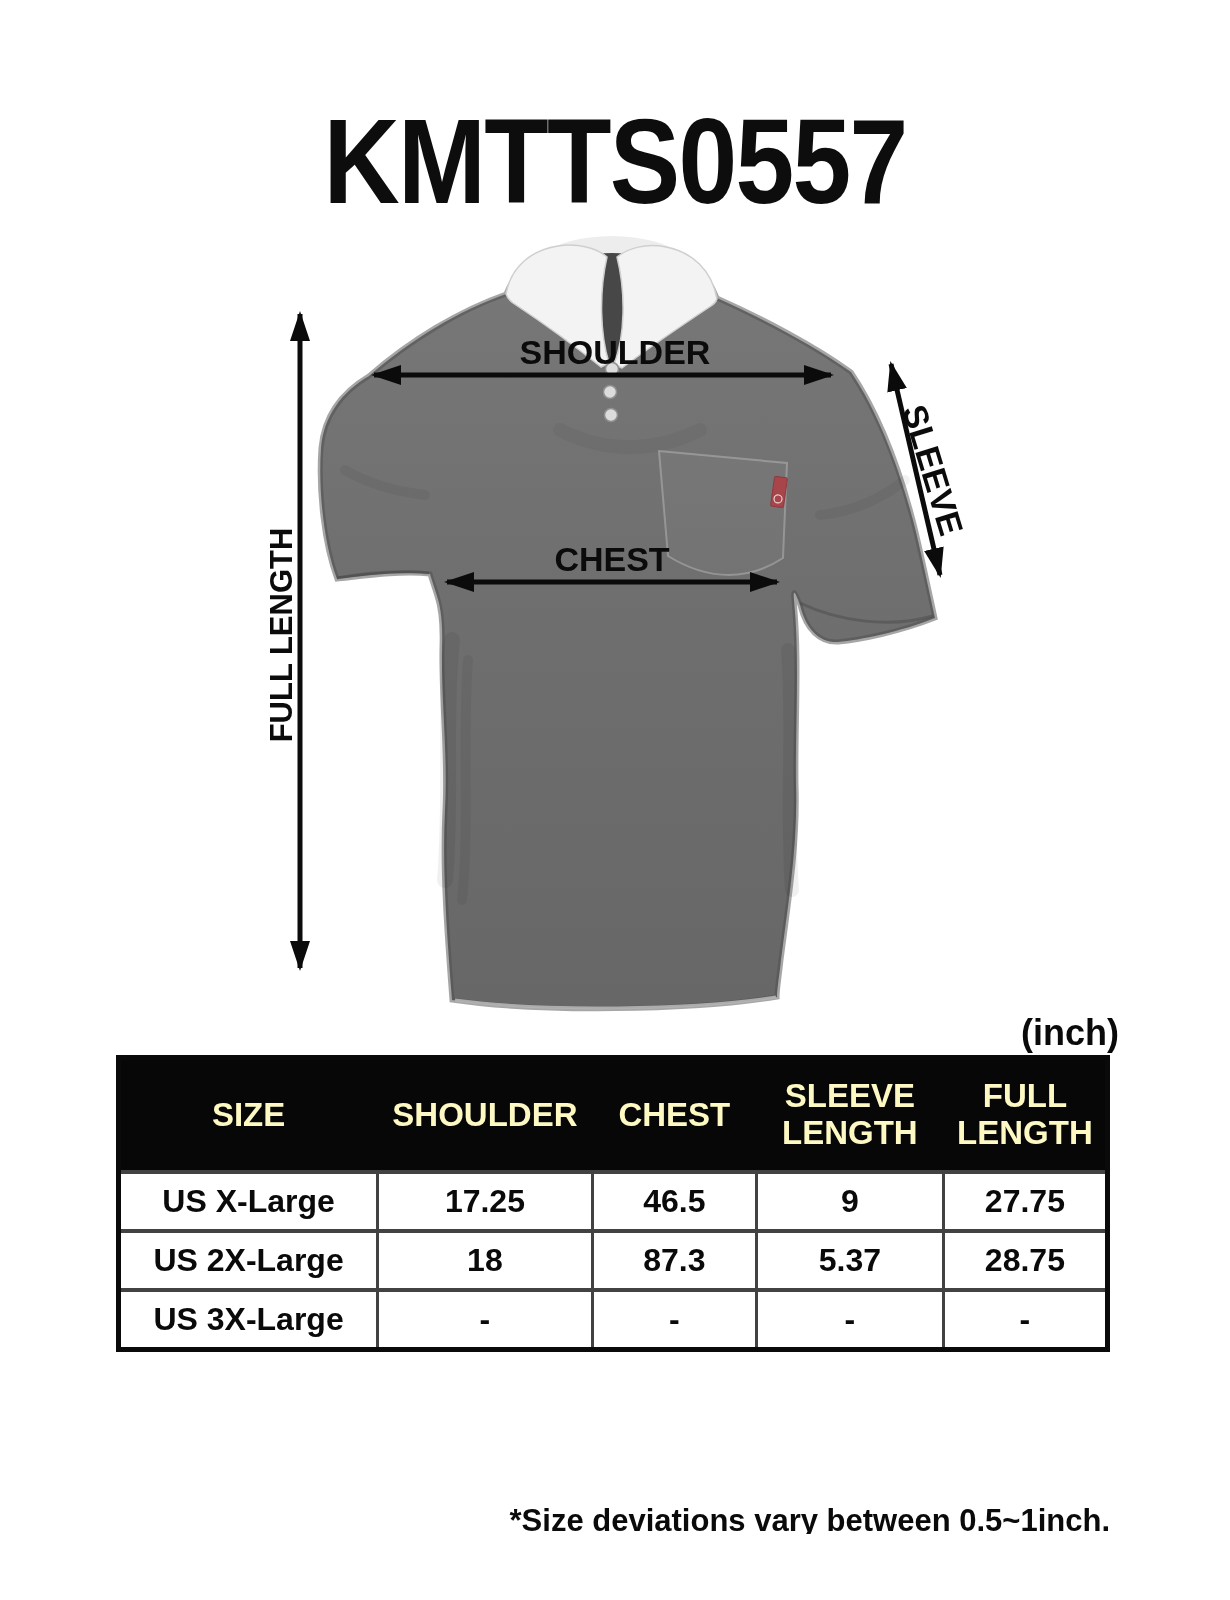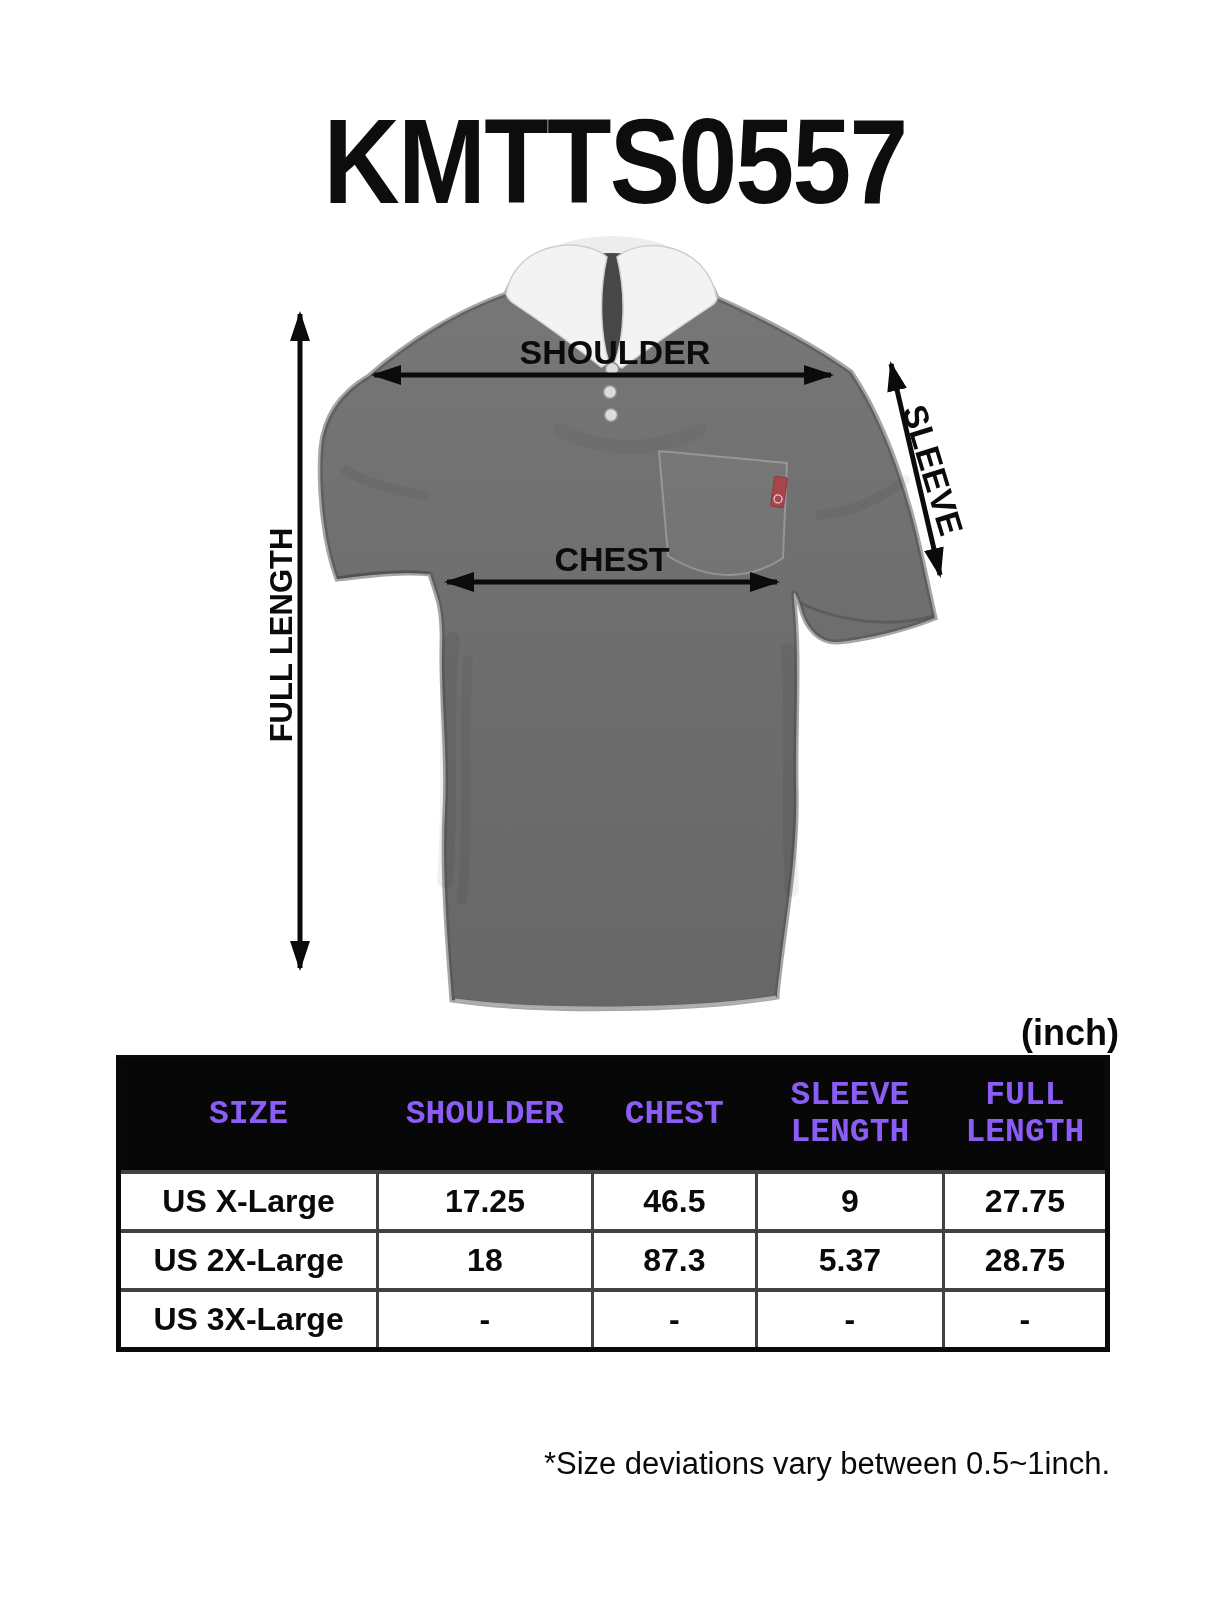--- a/index.html
+++ b/index.html
@@ -38,48 +38,47 @@
   .size-table{
     position:absolute;
     left:116px;top:1055px;
     width:994px;
     border-collapse:collapse;
     table-layout:fixed;
     border:5px solid #0a0a0a;
   }
   .size-table th{
     background:#070707;
-    color:#8b5cf6;
+    color:#fef9c3;
     font-size:33px;
     font-weight:bold;
     height:110px;
     line-height:1.12;
     vertical-align:middle;
     border:3px solid #070707;
     padding:0 6px;
-    font-family:Liberation Mono, monospace;
   }
   .size-table td{
     height:55px;
     font-size:32px;
     font-weight:bold;
     color:#0a0a0a;
     text-align:center;
     vertical-align:middle;
     border:3px solid #424242;
     border-top-width:4px;
     background:#ffffff;
     padding:0;
   }
   .footnote{
     position:absolute;
-    top:1446px;
+    top:1503px;
     right:120px;
     font-size:31px;
-    font-weight:normal;
+    font-weight:bold;
     color:#0a0a0a;
     white-space:nowrap;
   }
   .arrow-line{stroke:#0b0b0b;stroke-width:5;}
   .meas-label{
     fill:#0b0b0b;
     font-family:"Liberation Sans","DejaVu Sans",sans-serif;
     font-weight:bold;
   }
 </style>

